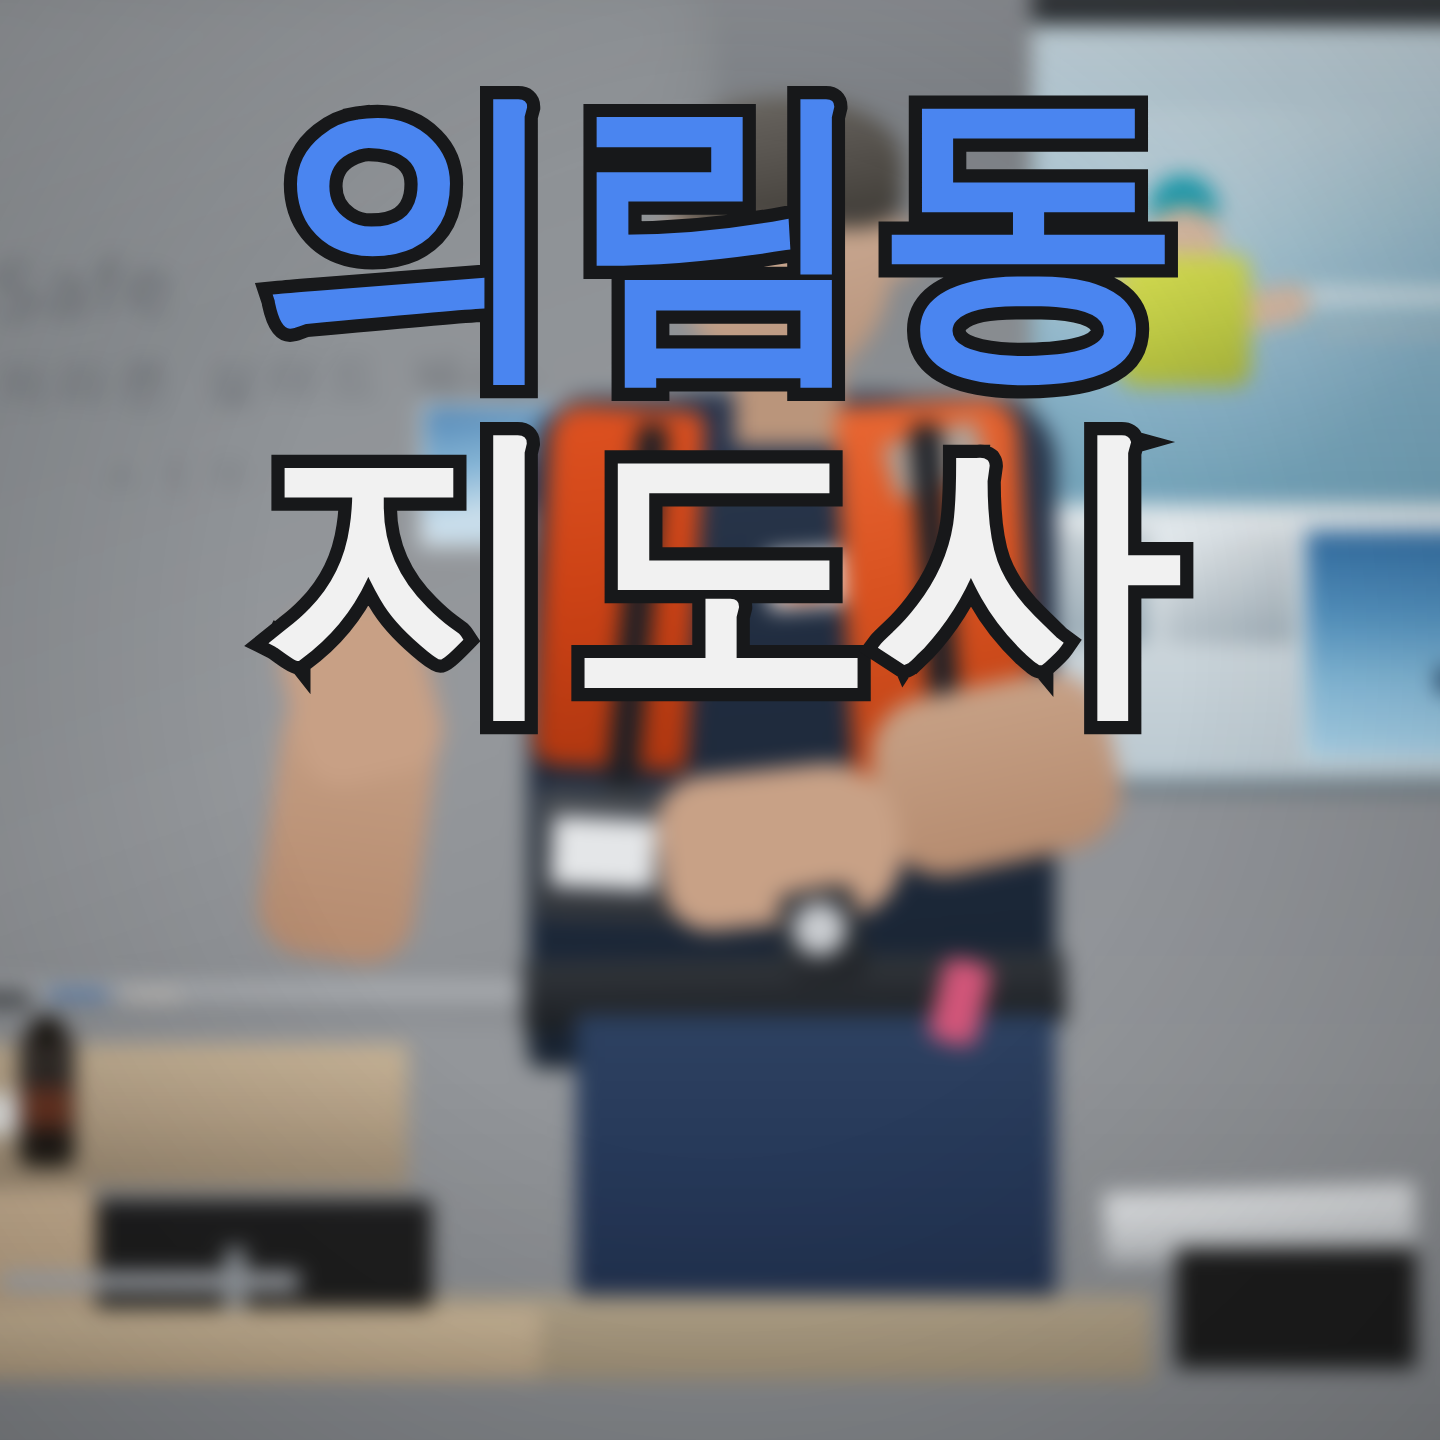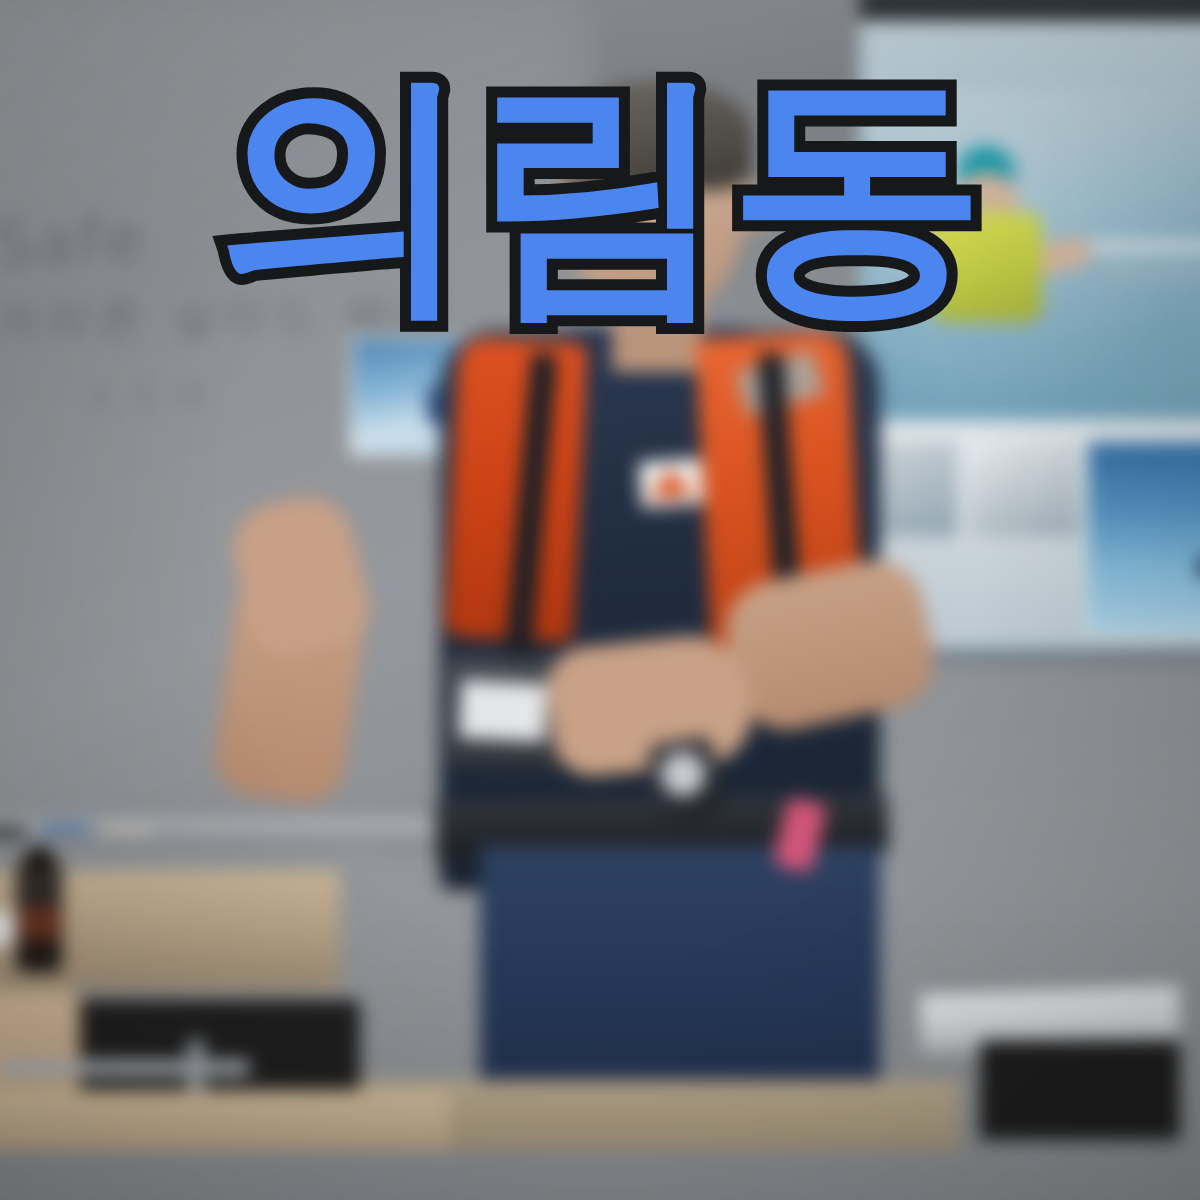--- a/index.html
+++ b/index.html
@@ -507,15 +507,16 @@
       <div class="chair-leg"></div>
       <div class="table-right"></div>
       <div class="table-right-leg"></div>
       <div class="table-left-front"></div>
     </div>
     <div class="vignette"></div>
   </div>
 
   <div class="overlay">
     <div class="tline tline-1">의림동</div>
+    <div class="tline tline-3">지도사</div>
   </div>
 
 </div>
 
 </body></html>

